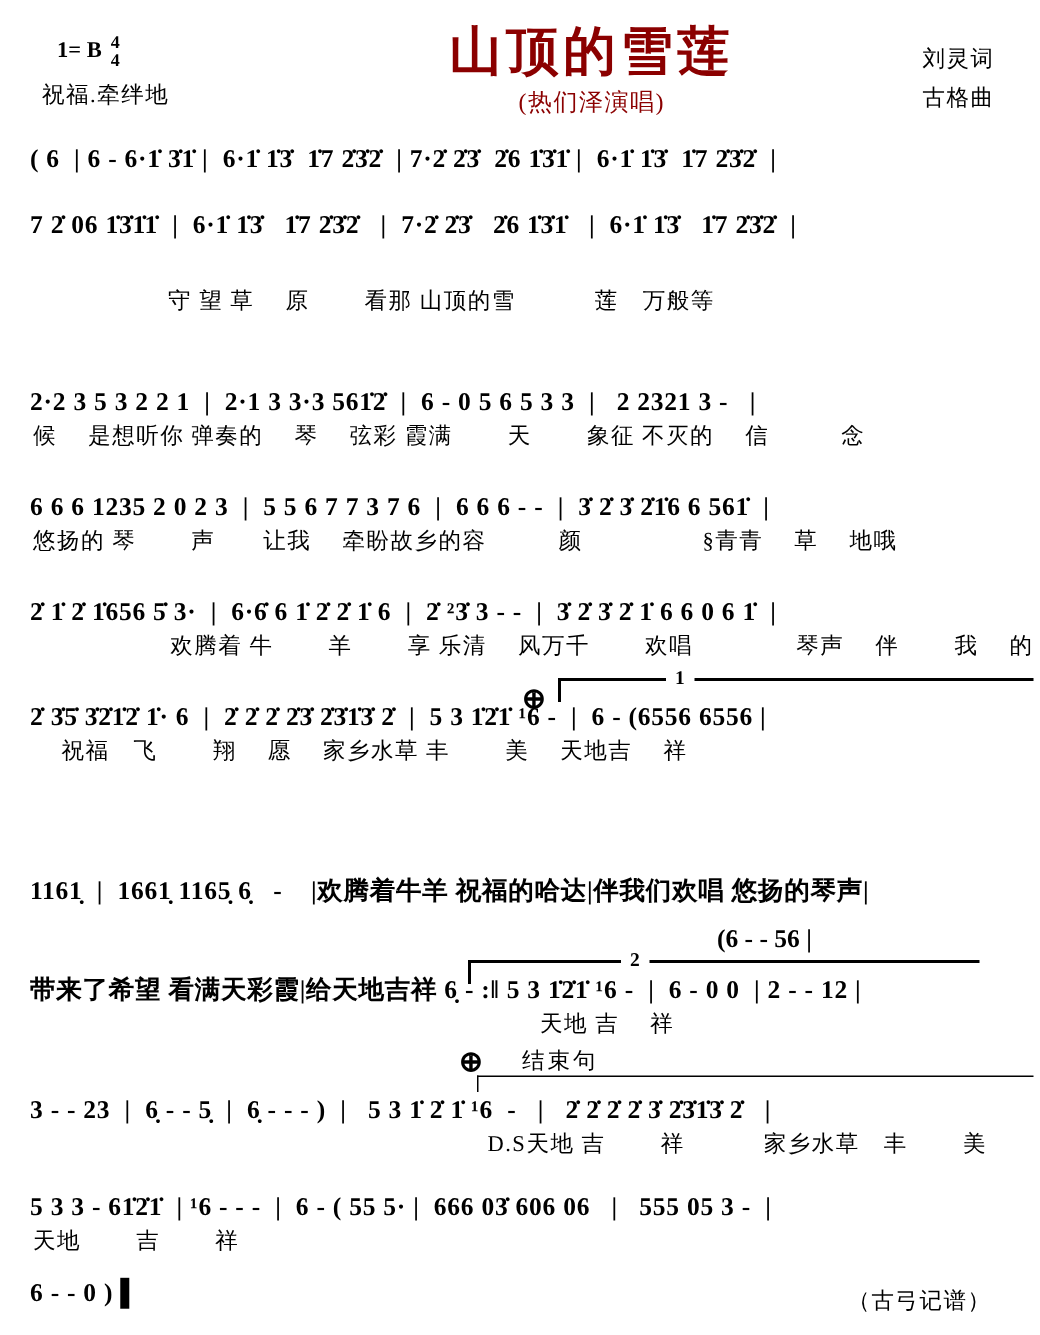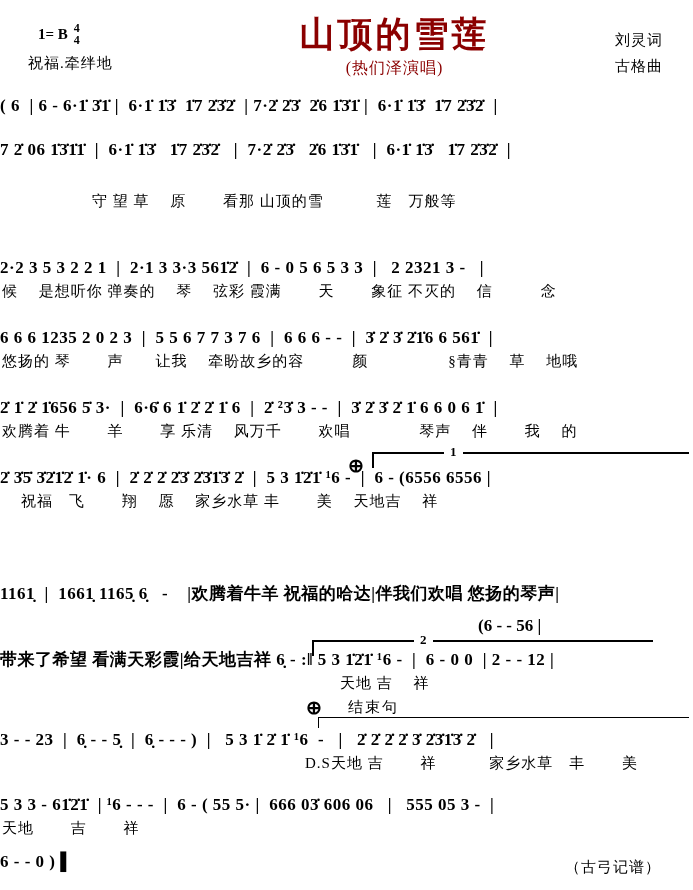--- a/index.html
+++ b/index.html
@@ -14,33 +14,33 @@
   
   .hdr-left{position:absolute;top:22px;left:38px;}
   .key-row{font-size:15px;font-weight:700;display:flex;align-items:center;gap:6px;}
   .ts{display:inline-flex;flex-direction:column;align-items:center;line-height:1;font-size:12px;font-weight:700;}
   .expression{font-size:15px;margin-top:8px;margin-left:-10px;letter-spacing:1px;}
   .hdr-center{position:absolute;top:14px;left:0;width:100%;text-align:center;margin-left:48px;}
   .title{font-size:35px;font-weight:700;color:#8b0000;letter-spacing:3px;margin:0;line-height:1.2;}
   .subtitle{font-size:16px;color:#8b0000;margin-top:2px;letter-spacing:1px;}
   .hdr-right{position:absolute;top:28px;right:30px;text-align:left;font-size:15px;line-height:1.7;letter-spacing:1px;}
   
-  .sys{position:absolute;left:0;right:4px;}
+  .sys{position:absolute;left:20px;right:4px;}
   .notation{
     font-weight:700;font-size:17px;letter-spacing:0.5px;
     white-space:pre;line-height:1.15;
   }
   .lyrics{
     font-size:15px;white-space:pre;letter-spacing:1px;line-height:1.2;margin-top:4px;
   }
   .s0{top:96px;}  .s1{top:140px;}
   .s2{top:188px;} .s2 .lyrics{padding-left:92px;}
   .s3{top:258px;} .s3 .lyrics{padding-left:2px;}
   .s4{top:328px;} .s4 .lyrics{padding-left:2px;}
-  .s5{top:398px;} .s5 .lyrics{padding-left:2px;}
+  .s5{top:398px;} .s5 .lyrics{padding-left:2px;text-align:right;}
   .s6{top:468px;} .s6 .lyrics{padding-left:2px;margin-left:19px;}
   .s7{top:533px;} .s7 .sub{font-size:15px;white-space:pre;padding-left:160px;margin-top:3px;letter-spacing:1px;}
   .s8{top:584px;}
   .s9{top:650px;} .s9 .lyrics{padding-left:340px;}
   .s10{top:730px;} .s10 .lyrics{padding-left:305px;}
   .s11{top:795px;} .s11 .lyrics{padding-left:2px;}
   .s12{top:852px;}
   
   .anno{position:absolute;left:0;right:0;}
   .a-volta1{top:446px;}

